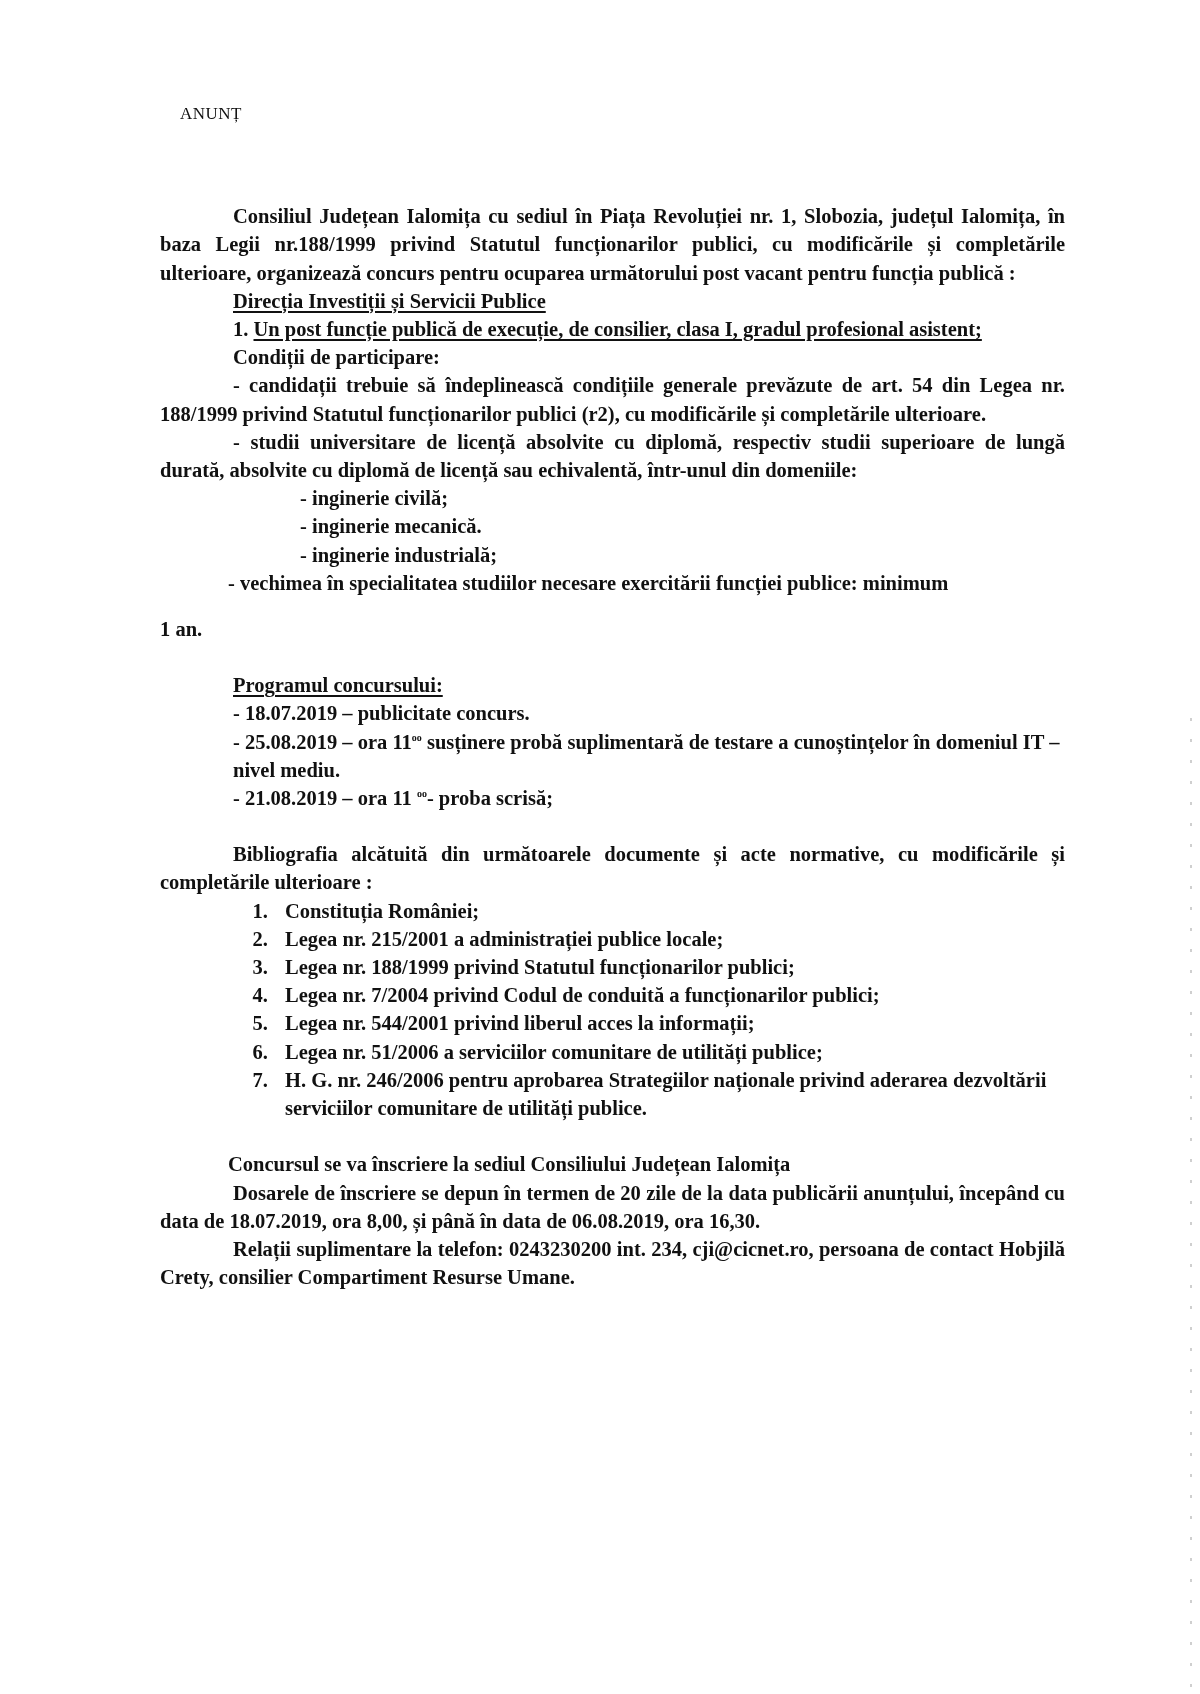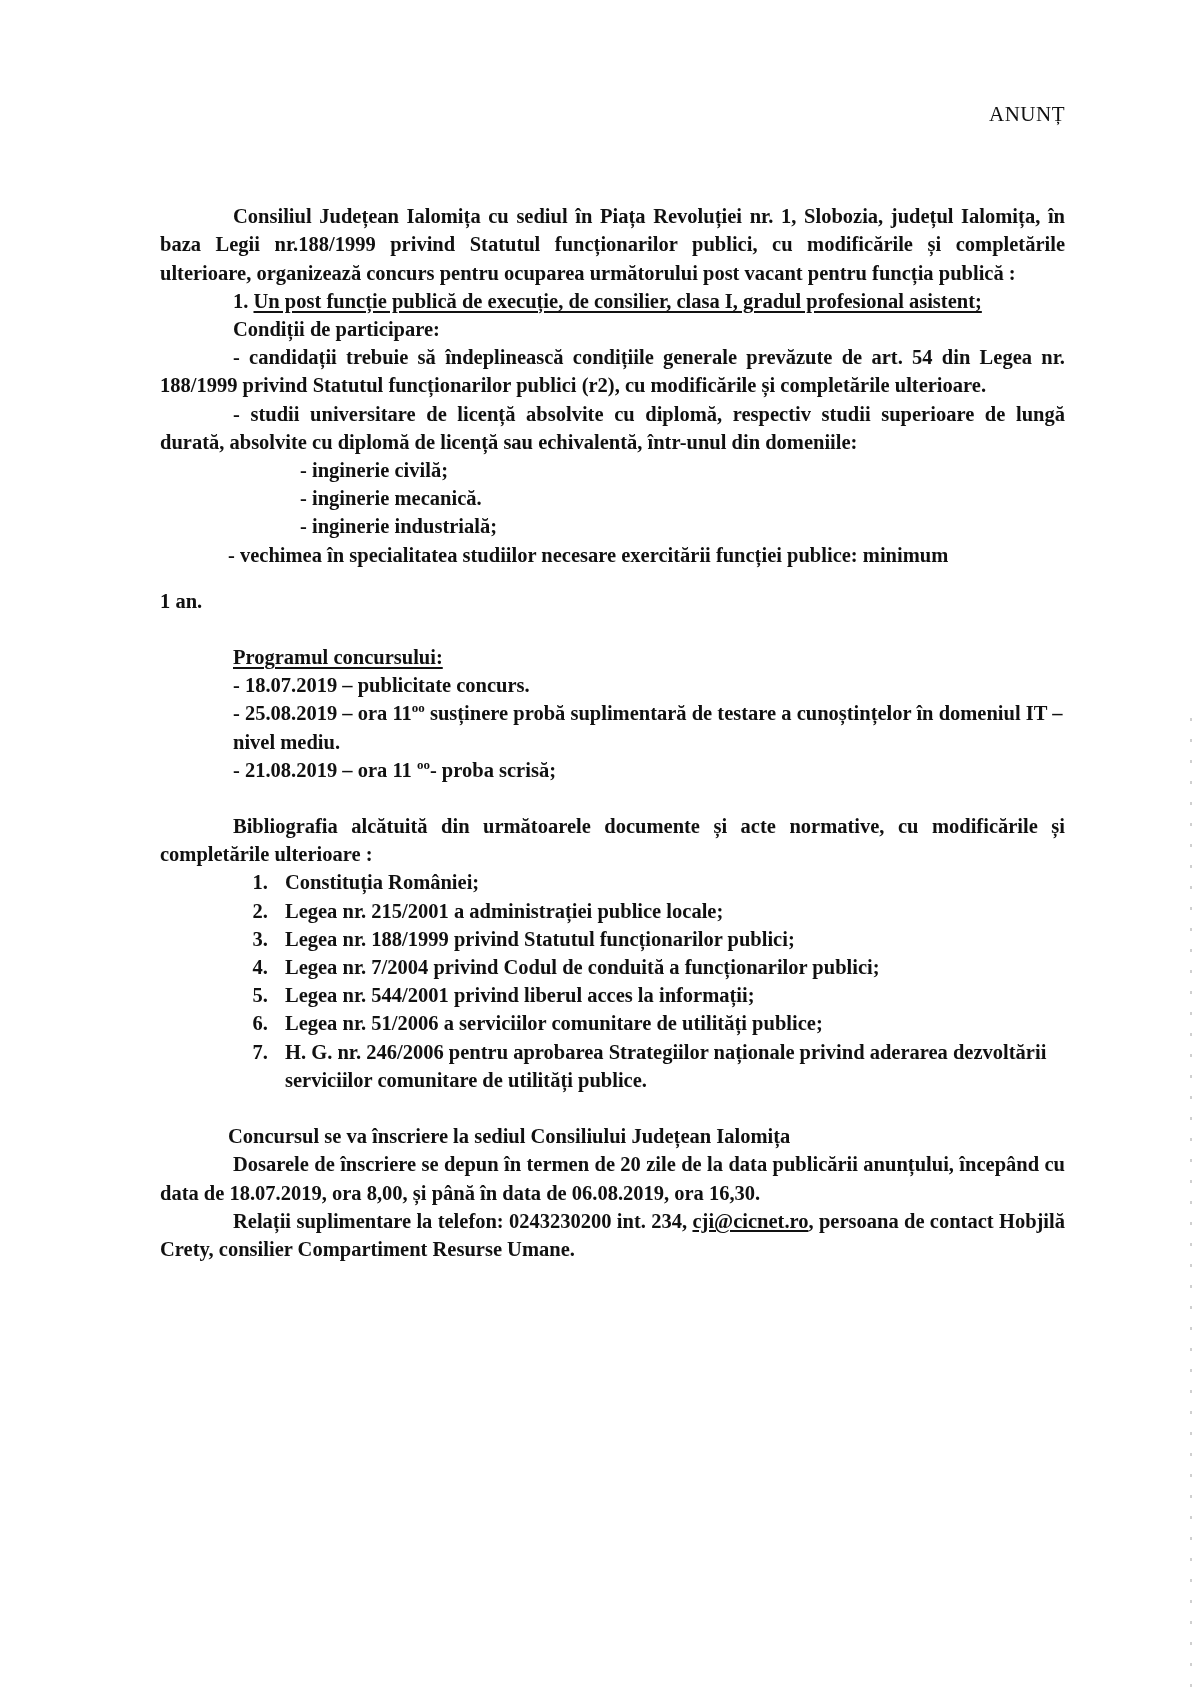--- a/index.html
+++ b/index.html
@@ -14,59 +14,62 @@
     }
     .page {
       position: absolute;
       left: 160px;
       top: 100px;
       width: 905px;
       font-size: 20.5px;
       line-height: 28.2px;
     }
     .title {
-      text-align: right;
+      text-align: left;
       font-weight: normal;
-      font-size: 21px;
+      font-size: 17px;
       letter-spacing: 0.5px;
       margin: 0 0 74px 0;
       padding-left: 20px;
     }
     p { margin: 0; text-align: justify; }
     .indent { text-indent: 73px; }
     .ind-block { padding-left: 73px; }
     .u { text-decoration: underline; text-decoration-thickness: 2px; text-underline-offset: 3px; }
     .dom-item { padding-left: 140px; }
     .gap { height: 28px; }
     ol.biblio {
       margin: 0;
       padding-left: 113px;
       font-family: Liberation Serif, serif;
     }
     ol.biblio li { padding-left: 12px; text-align: left; }
-    sup { font-size: 13px; vertical-align: 8px; line-height: 0; }
-    .email { text-decoration: underline; }
+    sup { font-size: 10px; vertical-align: 8px; line-height: 0; }
+    .email { }
     .right-edge {
       position: absolute;
       right: 8px;
       top: 700px;
       width: 2px;
       height: 990px;
       background: repeating-linear-gradient(to bottom, #ffffff 0px, #ffffff 18px, #bbbbbb 18px, #bbbbbb 21px);
       opacity: 0.7;
     }
   </style>
 </head>
 <body>
 
 <div class="page">
   <div class="title">ANUNȚ</div>
 
   <p class="indent">Consiliul Județean Ialomița cu sediul în Piața Revoluției nr. 1, Slobozia, județul Ialomița, în baza Legii nr.188/1999 privind Statutul funcționarilor publici, cu modificările și completările ulterioare, organizează concurs pentru ocuparea următorului post vacant pentru funcția publică :</p>
 
+  <div class="ind-block">
+    <span class="u">Direcția Investiții și Servicii Publice</span>
+  </div>
 
   <p class="indent">
     <span>1.</span>
     <span class="u">Un post funcție publică de execuție,  de consilier, clasa I, gradul profesional asistent;</span>
   </p>
 
   <div class="ind-block">Condiții de participare:</div>
   <p class="indent">- candidații trebuie să îndeplinească condițiile generale prevăzute de art. 54 din Legea nr. 188/1999 privind Statutul funcționarilor publici (r2), cu modificările și completările ulterioare.</p>
   <p class="indent">- studii universitare de licență absolvite cu diplomă, respectiv studii superioare de lungă durată, absolvite cu diplomă de licență sau echivalentă, într-unul din domeniile:</p>
   <div class="dom-item">- inginerie civilă;</div>

